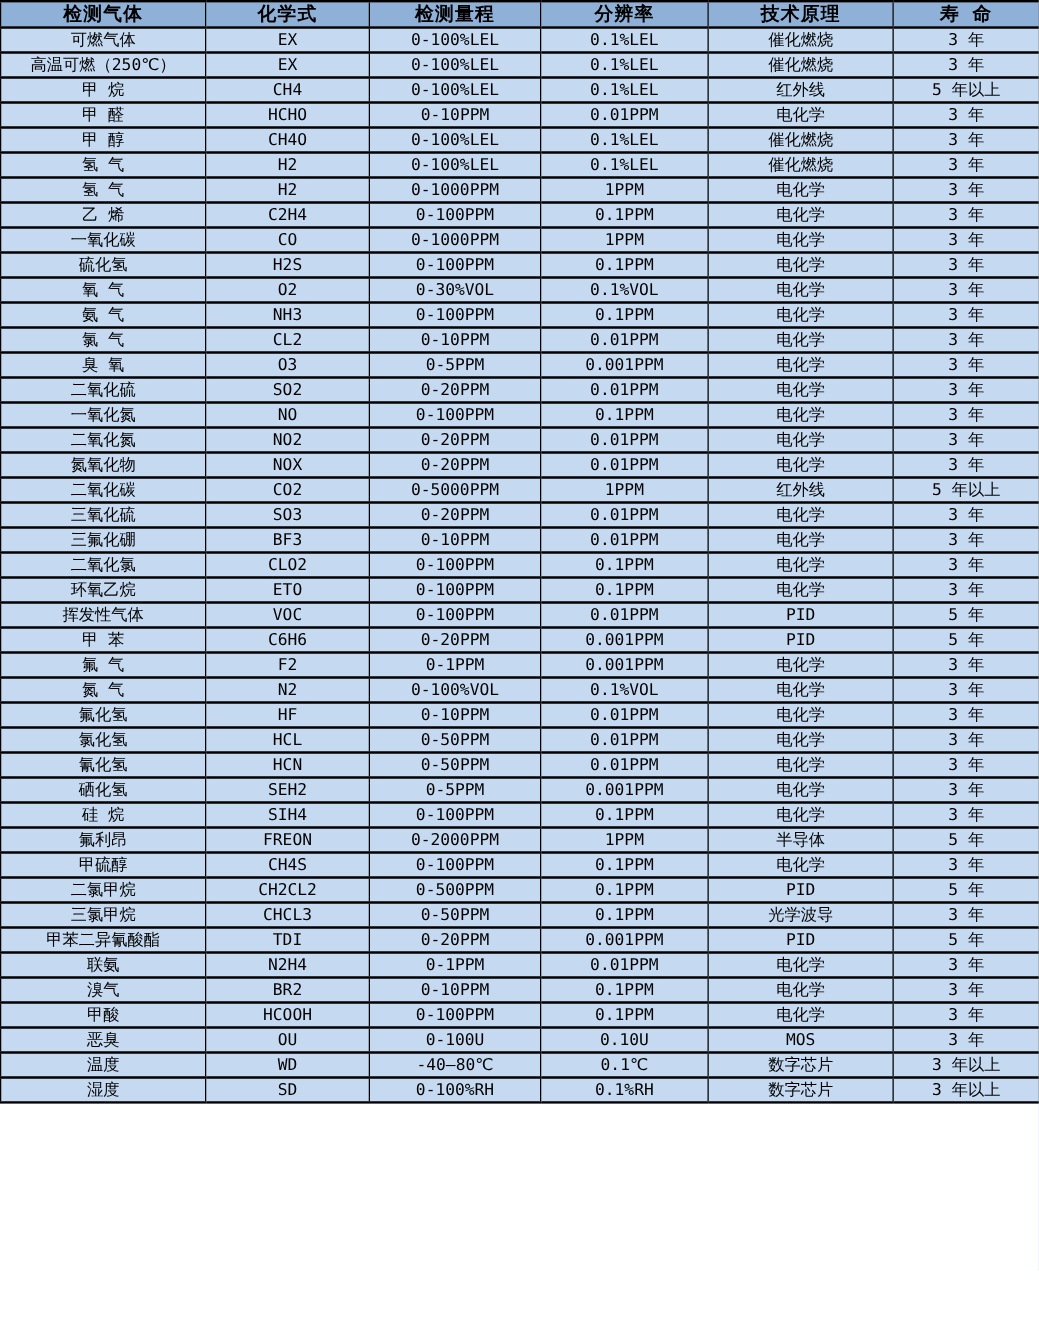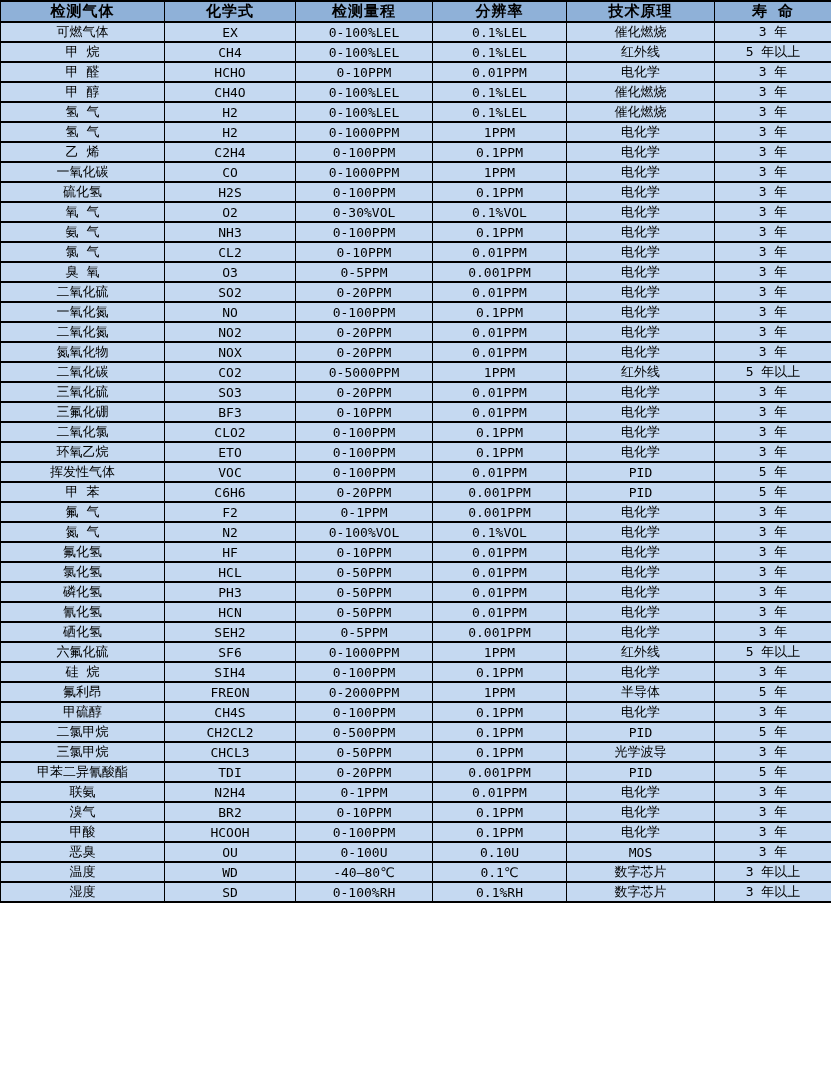--- a/index.html
+++ b/index.html
@@ -69,20 +69,28 @@
   <tbody>
       <tr>
         <td>可燃气体</td>
         <td>EX</td>
         <td>0-100%LEL</td>
         <td>0.1%LEL</td>
         <td>催化燃烧</td>
         <td>3 年</td>
       </tr>
       <tr>
+        <td>高温可燃（250℃）</td>
+        <td>EX</td>
+        <td>0-100%LEL</td>
+        <td>0.1%LEL</td>
+        <td>催化燃烧</td>
+        <td>3 年</td>
+      </tr>
+      <tr>
         <td>甲 烷</td>
         <td>CH4</td>
         <td>0-100%LEL</td>
         <td>0.1%LEL</td>
         <td>红外线</td>
         <td>5 年以上</td>
       </tr>
       <tr>
         <td>甲 醛</td>
         <td>HCHO</td>
@@ -285,50 +293,34 @@
       </tr>
       <tr>
         <td>氯化氢</td>
         <td>HCL</td>
         <td>0-50PPM</td>
         <td>0.01PPM</td>
         <td>电化学</td>
         <td>3 年</td>
       </tr>
       <tr>
-        <td>磷化氢</td>
-        <td>PH3</td>
-        <td>0-50PPM</td>
-        <td>0.01PPM</td>
-        <td>电化学</td>
-        <td>3 年</td>
-      </tr>
-      <tr>
         <td>氰化氢</td>
         <td>HCN</td>
         <td>0-50PPM</td>
         <td>0.01PPM</td>
         <td>电化学</td>
         <td>3 年</td>
       </tr>
       <tr>
         <td>硒化氢</td>
         <td>SEH2</td>
         <td>0-5PPM</td>
         <td>0.001PPM</td>
         <td>电化学</td>
         <td>3 年</td>
-      </tr>
-      <tr>
-        <td>六氟化硫</td>
-        <td>SF6</td>
-        <td>0-1000PPM</td>
-        <td>1PPM</td>
-        <td>红外线</td>
-        <td>5 年以上</td>
       </tr>
       <tr>
         <td>硅 烷</td>
         <td>SIH4</td>
         <td>0-100PPM</td>
         <td>0.1PPM</td>
         <td>电化学</td>
         <td>3 年</td>
       </tr>
       <tr>

